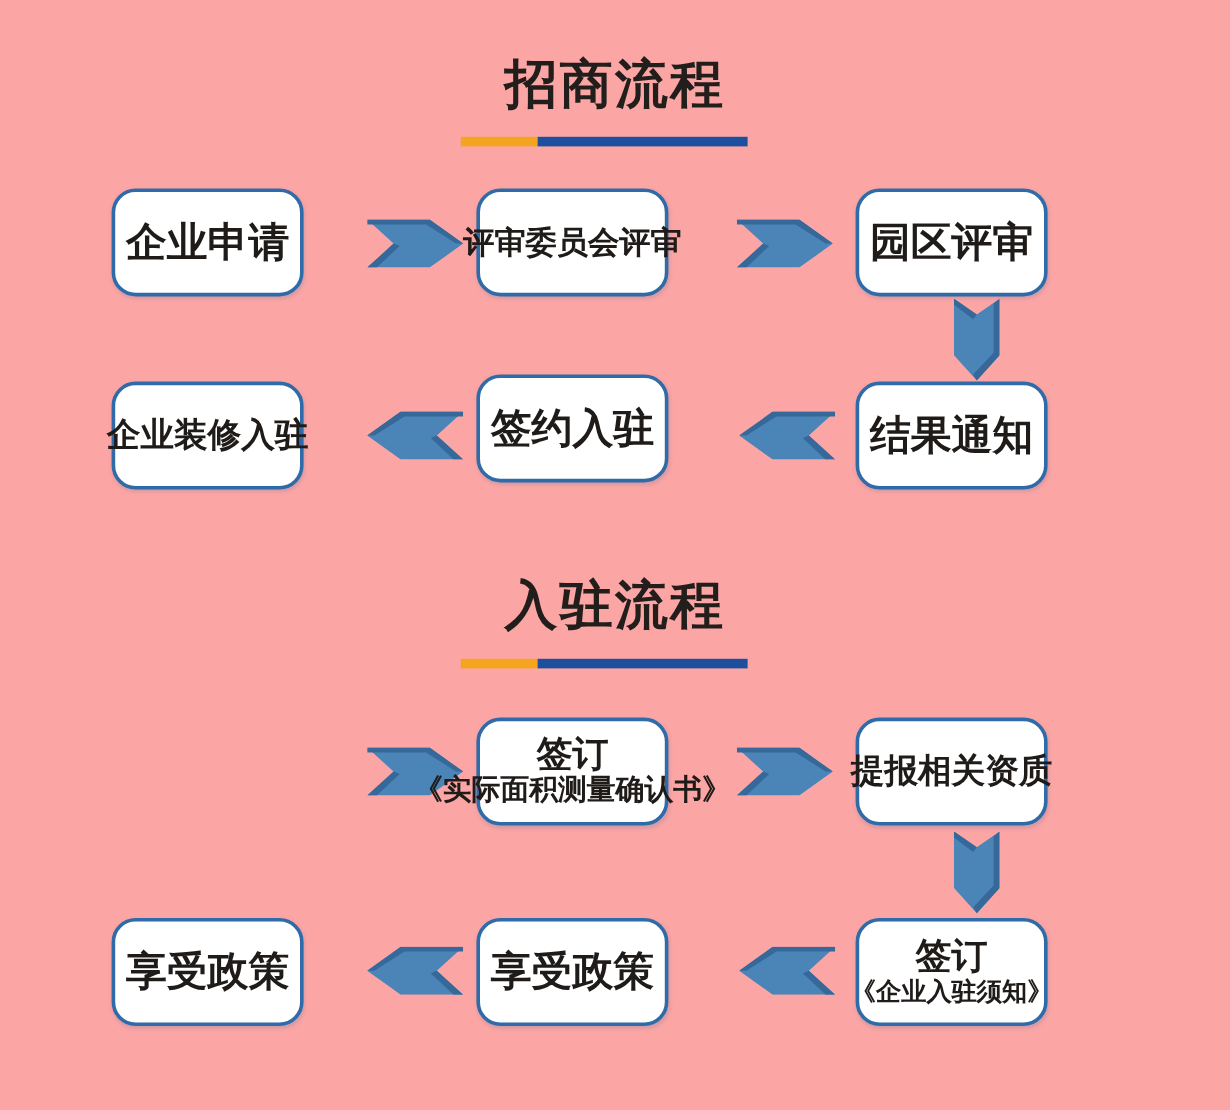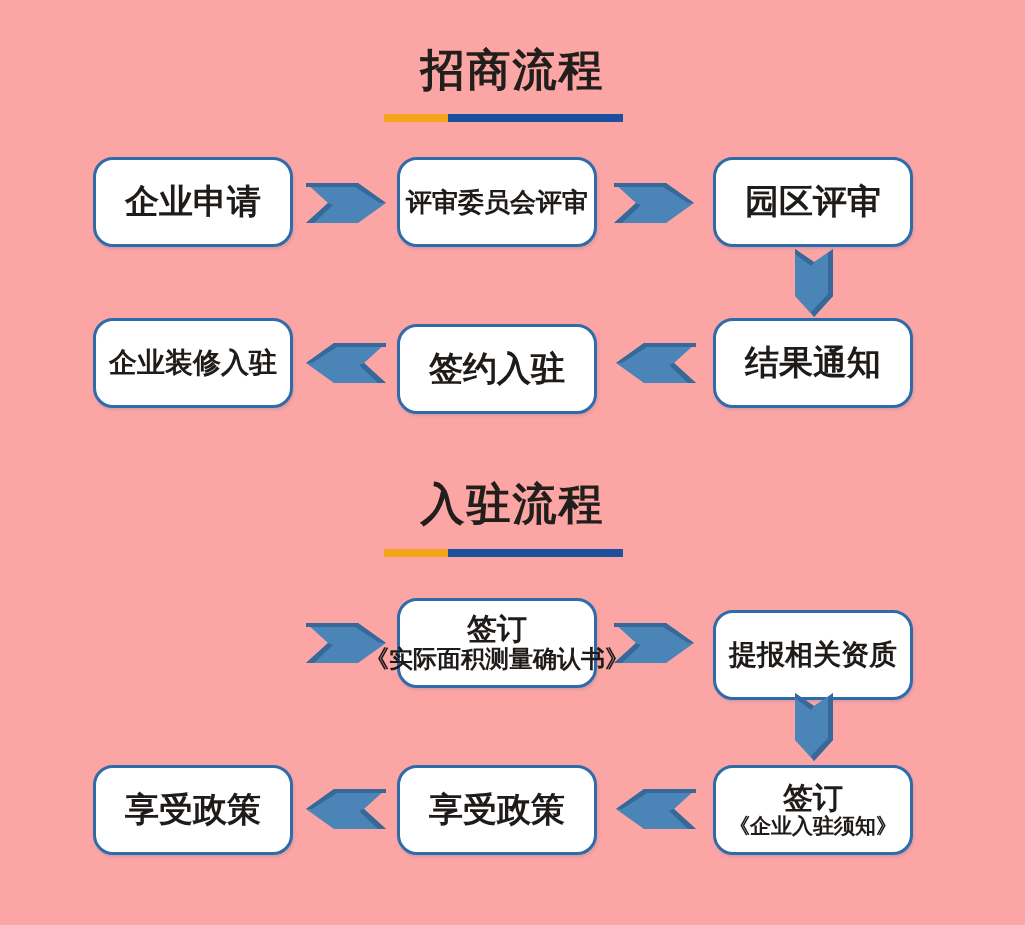--- a/index.html
+++ b/index.html
@@ -26,21 +26,21 @@
     position: absolute;
     left: 384px;
     width: 239px;
     height: 8px;
     display: flex;
   }
   .useg-orange { width: 64px; height: 100%; background: #f3a51d; }
   .useg-blue { flex: 1; height: 100%; background: #1c509f; }
   .box {
     position: absolute;
-    width: 200px;
+    width: 160px;
     height: 90px;
     background: #ffffff;
     border: 3px solid #2f6ba8;
     border-radius: 20px;
     box-sizing: border-box;
     display: flex;
     flex-direction: column;
     align-items: center;
     justify-content: center;
     text-align: center;
@@ -101,21 +101,21 @@
   <div class="box t34" style="left:713px; top:318px;">
     <span>结果通知</span>
   </div>
 
   <svg class="arrow" style="left:616px; top:343px;" width="80" height="40" viewBox="0 0 80 40">
     <polygon points="80,0 28,0 0,20 28,40 80,40 58,20" fill="#4b84b6"></polygon>
     <polygon points="80,0 28,0 0,20 6,20 31,4 80,4" fill="#36689a"></polygon>
     <polygon points="58,20 80,40 72,40 53,22" fill="#36689a"></polygon>
   </svg>
 
-  <div class="box t34" style="left:397px; top:324px;text-align:right;">
+  <div class="box t34" style="left:397px; top:312px;text-align:right;">
     <span>签约入驻</span>
   </div>
 
   <svg class="arrow" style="left:306px; top:343px;" width="80" height="40" viewBox="0 0 80 40">
     <polygon points="80,0 28,0 0,20 28,40 80,40 58,20" fill="#4b84b6"></polygon>
     <polygon points="80,0 28,0 0,20 6,20 31,4 80,4" fill="#36689a"></polygon>
     <polygon points="58,20 80,40 72,40 53,22" fill="#36689a"></polygon>
   </svg>
 
   <div class="box t28" style="left:93px; top:318px;">
@@ -139,21 +139,21 @@
     <span class="line1">签订</span>
     <span class="line2-sm">《实际面积测量确认书》</span>
   </div>
 
   <svg class="arrow" style="left:614px; top:623px;" width="80" height="40" viewBox="0 0 80 40">
     <polygon points="0,0 52,0 80,20 52,40 0,40 22,20" fill="#4b84b6"></polygon>
     <polygon points="0,0 52,0 80,20 74,20 49,4 0,4" fill="#36689a"></polygon>
     <polygon points="22,20 0,40 8,40 27,22" fill="#36689a"></polygon>
   </svg>
 
-  <div class="box t28" style="left:713px; top:598px;margin-top:12px;">
+  <div class="box t28" style="left:713px; top:598px;">
     <span>提报相关资质</span>
   </div>
 
   <svg class="arrow" style="left:795px; top:693px;" width="38" height="68" viewBox="0 0 38 68">
     <polygon points="0,0 19,13 38,0 38,47 19,68 0,47" fill="#4b84b6"></polygon>
     <polygon points="33,4 38,0 38,47 19,68 16,63 33,45" fill="#36689a"></polygon>
     <polygon points="0,0 19,13 16,17 0,5" fill="#36689a"></polygon>
   </svg>
 
   <div class="box" style="left:713px; top:765px;">

